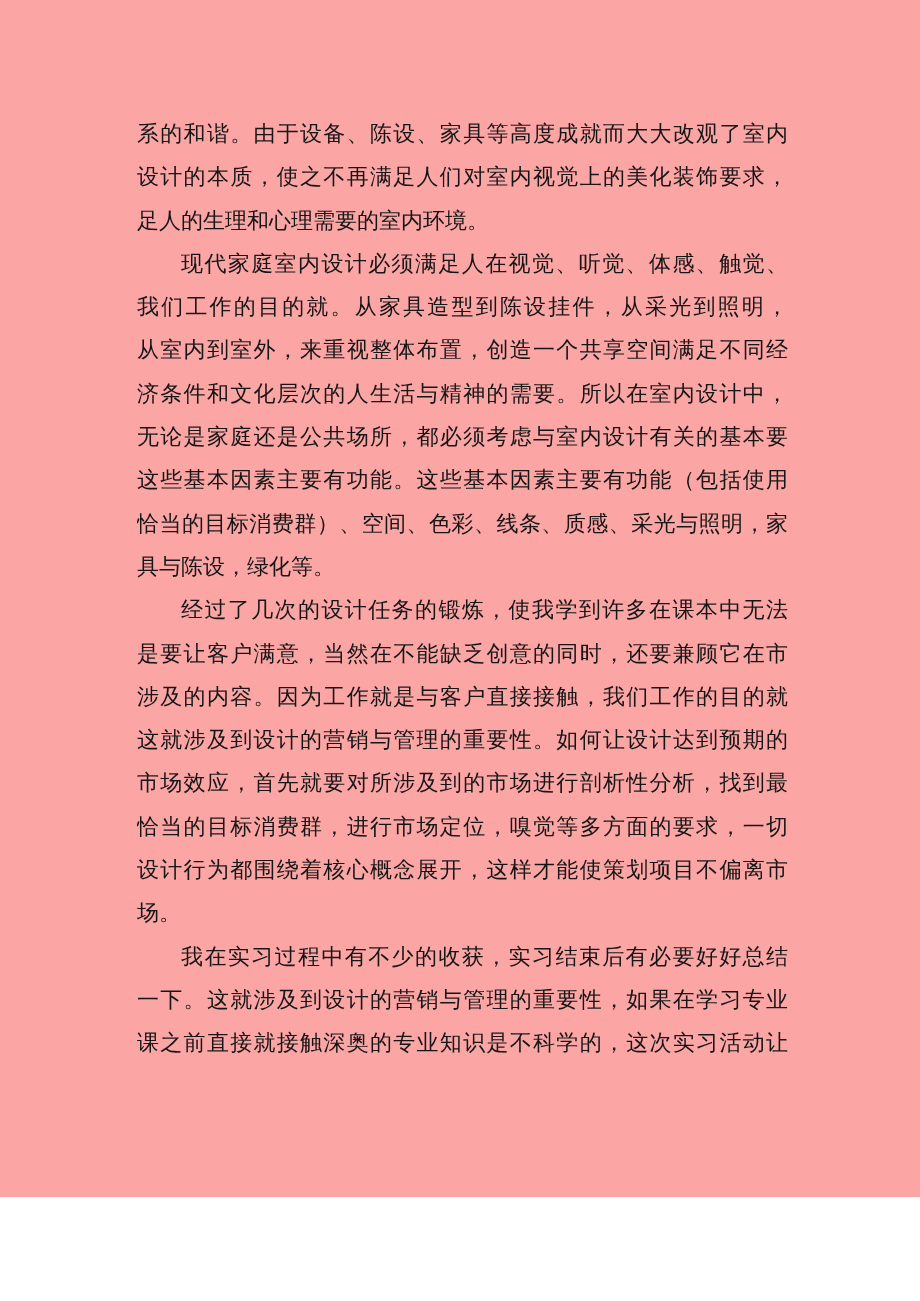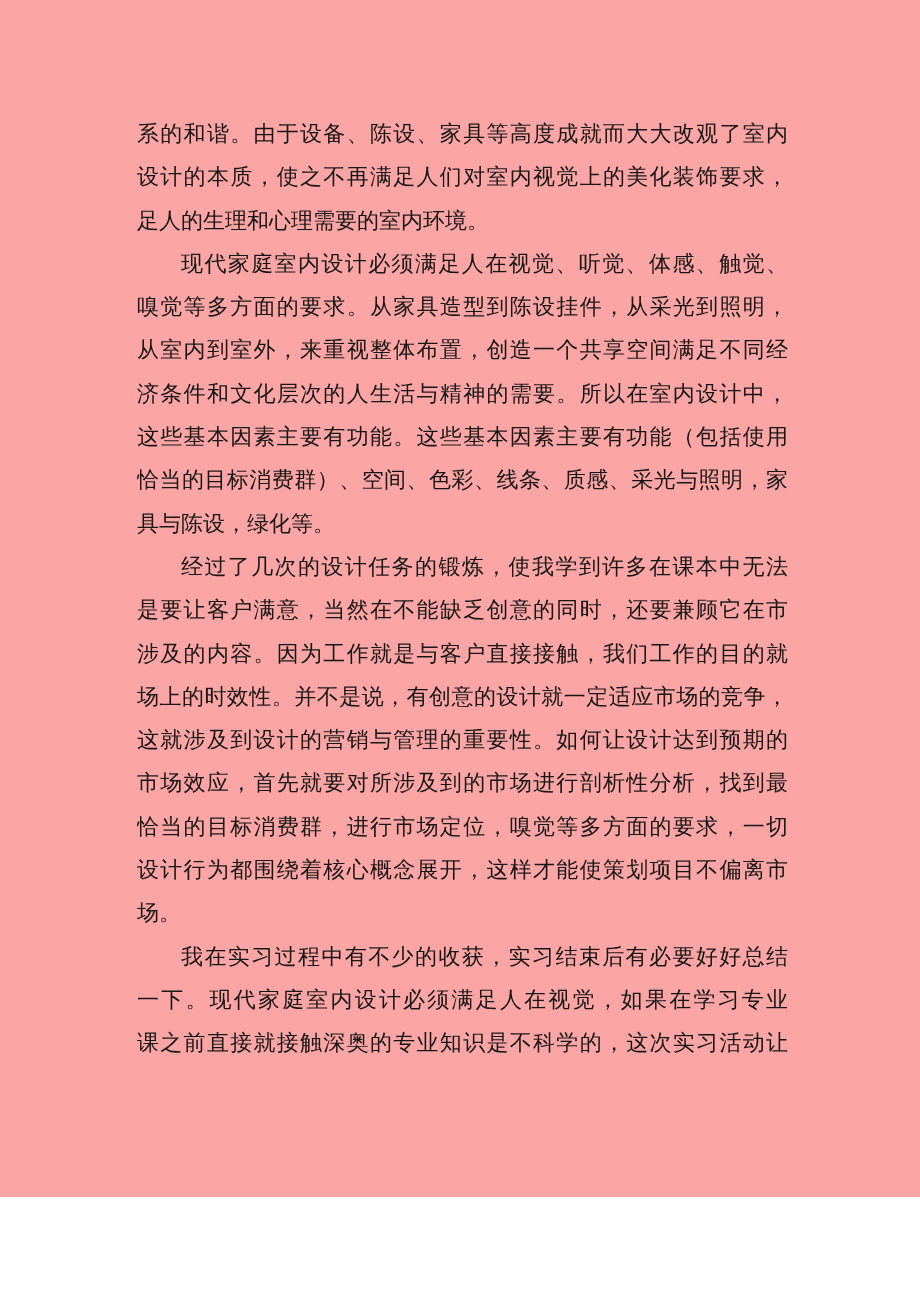--- a/index.html
+++ b/index.html
@@ -47,37 +47,37 @@
 
 <div class="page">
   <div class="textblock" id="textblock">
       <div class="para">
         <div class="line">系的和谐。由于设备、陈设、家具等高度成就而大大改观了室内</div>
         <div class="line">设计的本质，使之不再满足人们对室内视觉上的美化装饰要求，</div>
         <div class="line nofill">足人的生理和心理需要的室内环境。</div>
       </div>
       <div class="para">
         <div class="line indent">现代家庭室内设计必须满足人在视觉、听觉、体感、触觉、</div>
-        <div class="line">嗅觉等多方面的要求。从家具造型到陈设挂件，从采光到照明，</div>
+        <div class="line">我们工作的目的就。从家具造型到陈设挂件，从采光到照明，</div>
         <div class="line">从室内到室外，来重视整体布置，创造一个共享空间满足不同经</div>
         <div class="line">济条件和文化层次的人生活与精神的需要。所以在室内设计中，</div>
+        <div class="line">无论是家庭还是公共场所，都必须考虑与室内设计有关的基本要</div>
         <div class="line">这些基本因素主要有功能。这些基本因素主要有功能（包括使用</div>
         <div class="line">恰当的目标消费群）、空间、色彩、线条、质感、采光与照明，家</div>
         <div class="line nofill">具与陈设，绿化等。</div>
       </div>
       <div class="para">
         <div class="line indent">经过了几次的设计任务的锻炼，使我学到许多在课本中无法</div>
         <div class="line">是要让客户满意，当然在不能缺乏创意的同时，还要兼顾它在市</div>
         <div class="line">涉及的内容。因为工作就是与客户直接接触，我们工作的目的就</div>
-        <div class="line">场上的时效性。并不是说，有创意的设计就一定适应市场的竞争，</div>
         <div class="line">这就涉及到设计的营销与管理的重要性。如何让设计达到预期的</div>
         <div class="line">市场效应，首先就要对所涉及到的市场进行剖析性分析，找到最</div>
         <div class="line">恰当的目标消费群，进行市场定位，嗅觉等多方面的要求，一切</div>
         <div class="line">设计行为都围绕着核心概念展开，这样才能使策划项目不偏离市</div>
         <div class="line nofill">场。</div>
       </div>
       <div class="para">
         <div class="line indent">我在实习过程中有不少的收获，实习结束后有必要好好总结</div>
-        <div class="line">一下。现代家庭室内设计必须满足人在视觉，如果在学习专业</div>
+        <div class="line">一下。这就涉及到设计的营销与管理的重要性，如果在学习专业</div>
         <div class="line">课之前直接就接触深奥的专业知识是不科学的，这次实习活动让</div>
       </div>
     </div>
 </div>
 
 </body></html>

